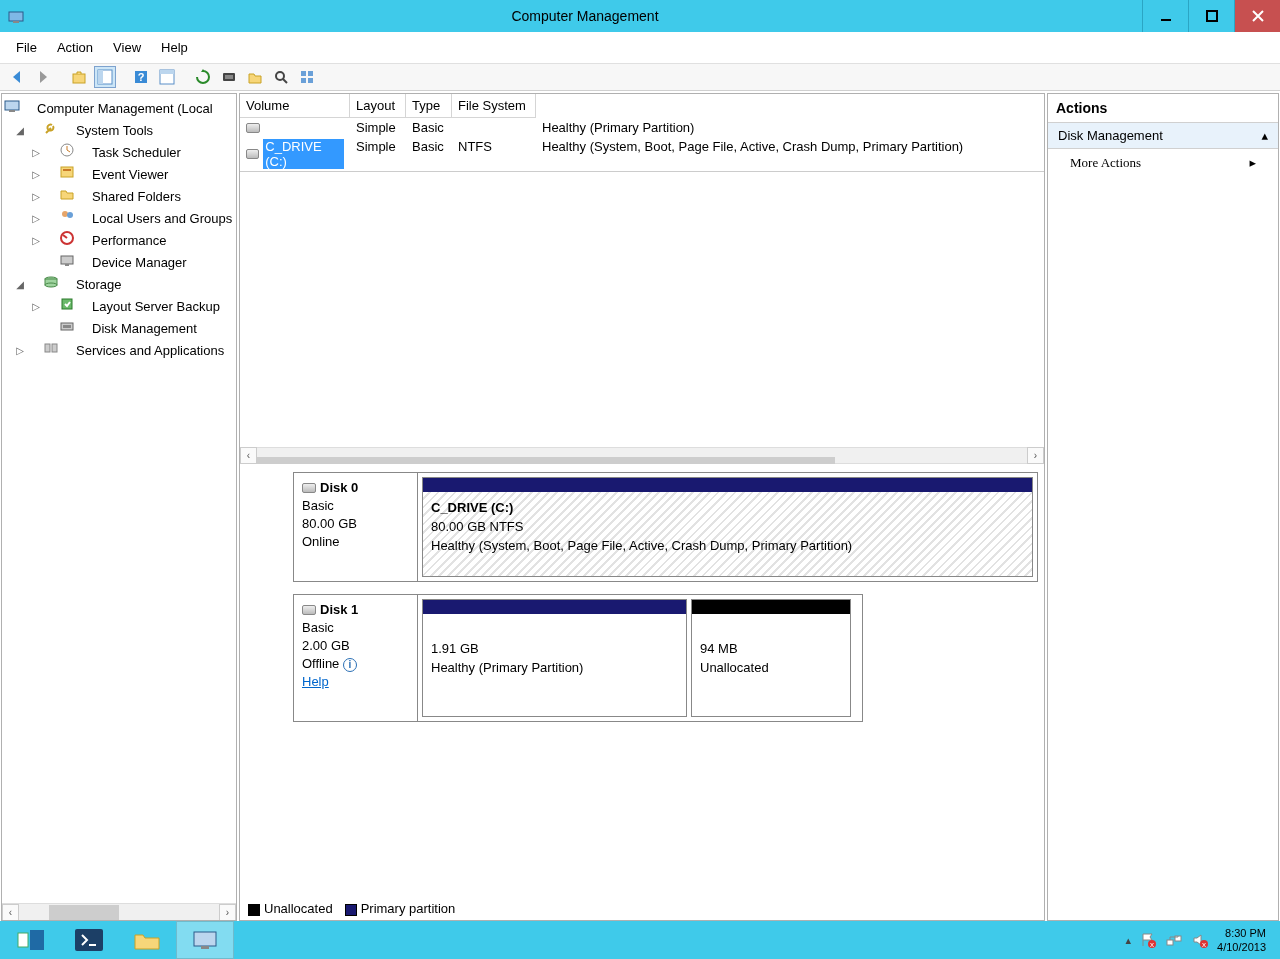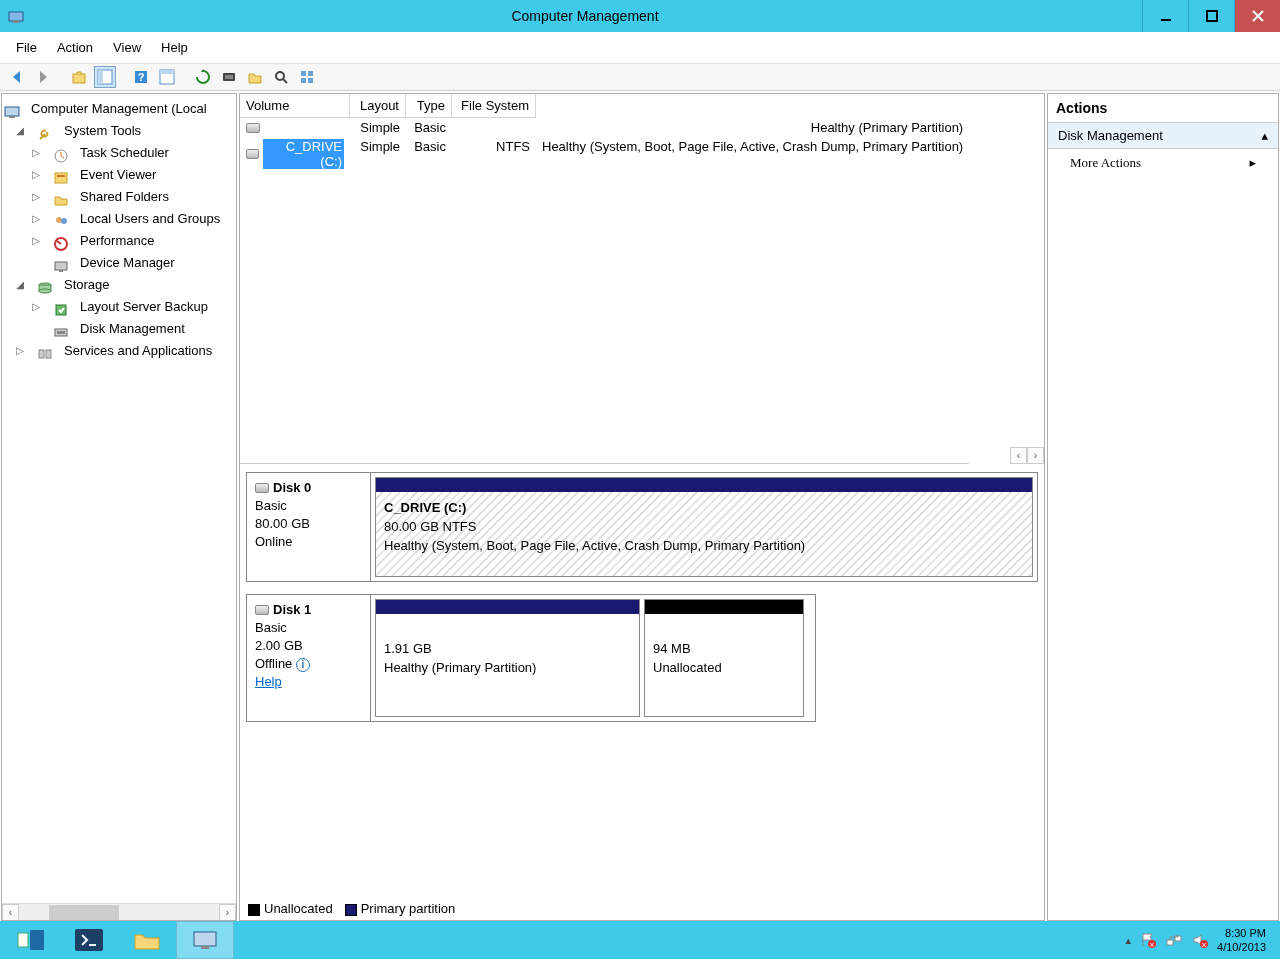--- a/index.html
+++ b/index.html
@@ -25,21 +25,21 @@
   .tool-ico.active { border:1px solid #7da2ce; background:#cde6f7; }
   .tool-sep { width:6px; }
 
   
   .main { display:flex; height: calc(100% - 32px - 30px - 28px - 38px); border-top:1px solid #fff;}
   .main > .col { border: 1px solid #b0b0b0; margin:1px; background:#fff; }
 
   
   .tree-panel { width: 236px; overflow:hidden; position:relative; }
   .tree { padding: 4px 0 0 2px; font-size: 13px; line-height: 22px; white-space:nowrap; }
-  .tree-row { display:flex; align-items:flex-end; gap:11px; padding-left: var(--indent,0); cursor: default; }
+  .tree-row { display:flex; align-items:flex-start; gap:17px; padding-left: var(--indent,0); cursor: default; }
   .twisty { width:12px; text-align:center; color:#666; font-size:10px; }
   .tree-ico { width:16px; height:16px; display:flex; align-items:center; justify-content:center; }
   .tree-panel .hscroll { position:absolute; bottom:0; left:0; right:0; height:17px; background:#f0f0f0; border-top:1px solid #ddd; display:flex; align-items:center; }
   .tree-panel .hscroll .sarrow { width:17px; height:17px; display:flex; align-items:center; justify-content:center; font-size:10px; color:#555; border:1px solid #ccc; background:#fafafa;}
   .tree-panel .hscroll .sthumb { width:70px; height:15px; background:#cdcdcd; margin:0 auto 0 30px; }
 
   
   .center-panel { flex:1; display:flex; flex-direction:column; }
   .vol-table { border-bottom:1px solid #ccc;}
   .vol-head { display:flex; }
@@ -49,27 +49,27 @@
   .vol-row.sel .name { background:#3399ff; color:#fff; padding:0 2px; }
   .col-v { width:110px; display:flex; align-items:center; gap:4px;}
   .col-l { width:56px; }
   .col-t { width:46px; }
   .col-fs { width:84px; }
   .col-s { flex:1; }
   .center-hscroll { height:17px; background:#f0f0f0; border-top:1px solid #ddd; border-bottom:1px solid #ddd; display:flex; align-items:center; margin-top:auto;}
   .center-hscroll .sarrow { width:17px; height:17px; display:flex; align-items:center; justify-content:center; font-size:10px; color:#555; border:1px solid #ccc; background:#fafafa;}
   .center-hscroll .track { flex:1; position:relative; }
   .center-hscroll .thumb { position:absolute; left:0; top:1px; height:14px; width:75%; background:#cdcdcd;}
-  .vlist-area { height: 370px; overflow:hidden; display:flex; text-align:right;}
+  .vlist-area { height: 370px; overflow:hidden; display:flex; flex-direction:column;}
   .vlist-rows { flex:0 0 auto; }
   .vlist-filler { flex:1; }
 
   
   .disk-area { flex:1; padding:8px 6px 0 6px; overflow:hidden; position:relative; }
-  .disk-box { display:flex; border:1px solid #888; margin-bottom:12px; background:#fff;}
+  .disk-box { display:flex; border:1px solid #888; margin-bottom:12px; background:#fff;margin-left:47px;}
   .disk-info { width:124px; padding:6px 8px; font-size:13px; line-height:18px; border-right:1px solid #888; background:#fff; display:flex; flex-direction:column;}
   .disk-info .dname { font-weight:bold; display:flex; align-items:center; gap:4px;}
   .disk-parts { flex:1; display:flex; padding:4px; gap:4px; }
   .part { border:1px solid #888; display:flex; flex-direction:column; }
   .part .bar { height:14px; }
   .bar.primary { background:#191970; }
   .bar.unalloc { background:#000; }
   .part .pbody { flex:1; padding:6px 8px; font-size:13px; line-height:19px; position:relative; }
   .part.hatched .pbody { background: repeating-linear-gradient(135deg,#fff,#fff 4px,#e2e2e2 4px,#e2e2e2 6px); }
   .part .pname { font-weight:bold; }

